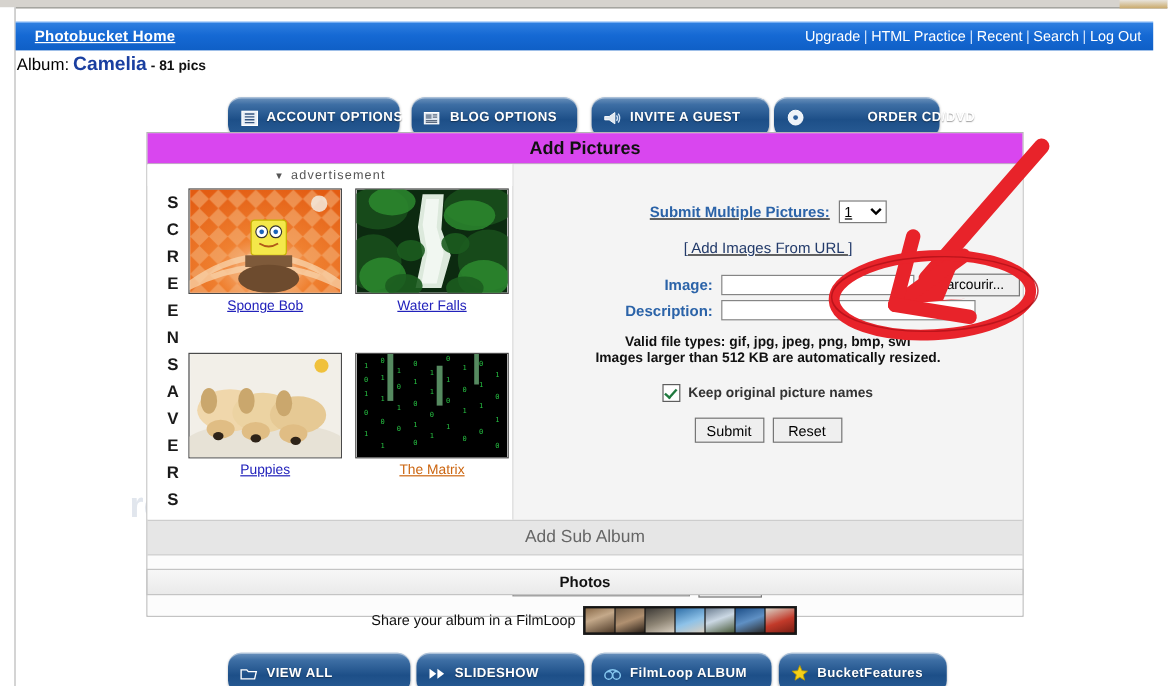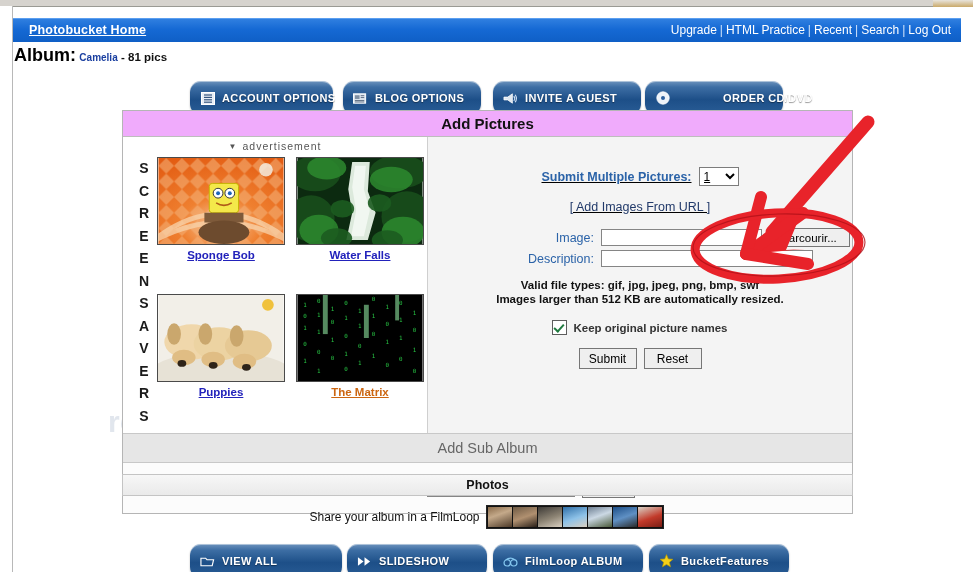--- a/index.html
+++ b/index.html
@@ -67,24 +67,24 @@
     cursor: pointer;
   }
   .navbar-links .sep { color: #cfe2fb; padding: 0 3px; }
 
   
   .album-line {
     position: absolute; left: 14px; top: 45px;
     white-space: nowrap;
   }
   .album-label {
-    font-size: 18px; font-weight: bold; color: #000;
+    font-size: 14px; font-weight: normal; color: #000;
   }
   .album-name {
-    font-size: 10px; font-weight: bold; color: #1a3fa0;
+    font-size: 16px; font-weight: bold; color: #1a3fa0;
   }
   .album-count {
     font-size: 11.5px; font-weight: bold; color: #111;
   }
 
   
   .pillbar {
     position: absolute; left: 190px; top: 81px;
     width: 600px; height: 24px;
   }
@@ -123,21 +123,21 @@
   .panel {
     position: absolute;
     left: 122px; top: 110px;
     width: 731px;
     border: 1px solid #b5b5b5;
     background: #ffffff;
     box-sizing: border-box;
   }
   .panel-head {
     height: 25px;
-    background: #f0abfc;
+    background: #d946ef;
     border-bottom: 1px solid #bdbdbd;
     display: flex; align-items: center; justify-content: center;
     font-size: 15px; font-weight: bold; color: #111;
   }
   .panel-body {
     display: flex;
     background: #f4f4f4;
   }
 
   
@@ -179,21 +179,21 @@
   .ad-thumb {
     width: 128px; height: 88px;
     border: 1px solid #4a4a4a;
     box-sizing: border-box;
     display: block;
   }
   .ad-cap {
     display: block;
     text-align: center;
     font-size: 11.5px;
-    font-weight: bold;
+    font-weight: normal;
     text-decoration: underline;
     margin-top: 4px;
     margin-bottom: 2px;
     cursor: pointer;
   }
   .cap-blue { color: #2222bb; }
   .cap-orange { color: #cc6611; }
 
   
   .form-col {
@@ -230,21 +230,21 @@
   }
   .field-row {
     display: flex; align-items: center;
     margin-bottom: 3px;
   }
   .field-label {
     width: 90px;
     text-align: right;
     padding-right: 7px;
     font-size: 12.5px;
-    font-weight: normal;
+    font-weight: bold;
     color: #2b63a8;
     flex: 0 0 auto;
   }
   .field-input {
     width: 212px; height: 17px;
     border: 1px solid #858585;
     background: #ffffff;
     font-family: "Liberation Sans", sans-serif;
     font-size: 12px;
     box-sizing: border-box;

